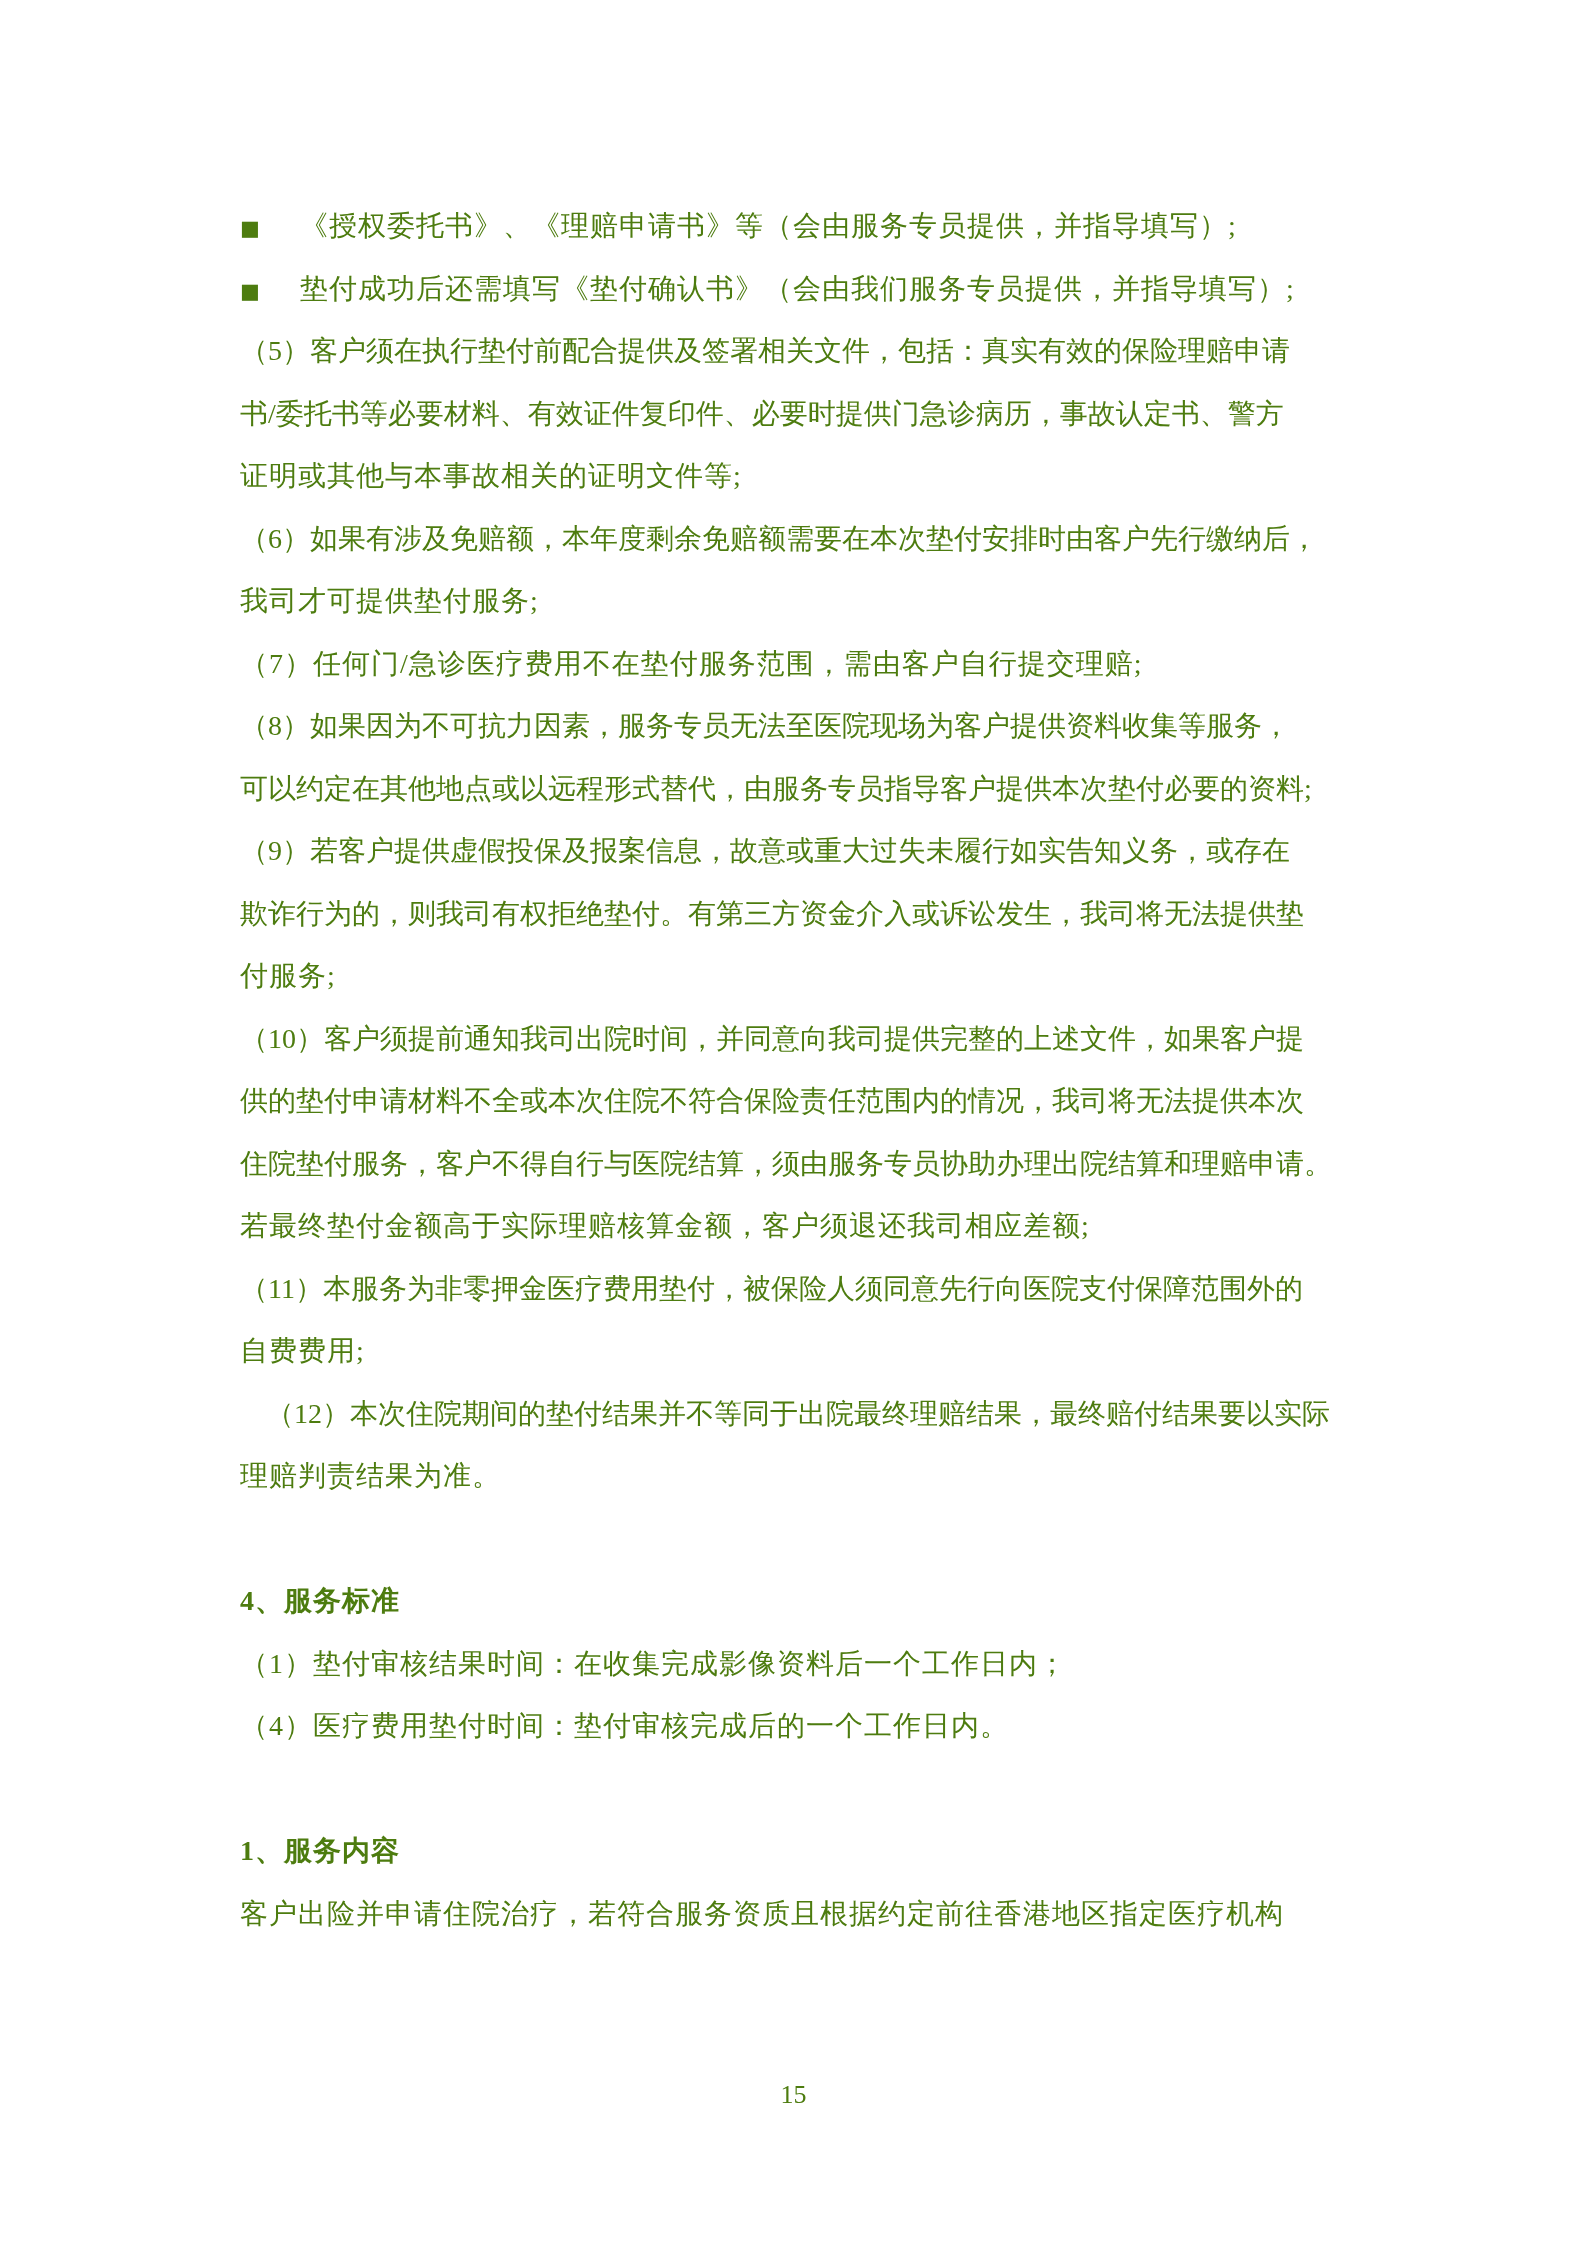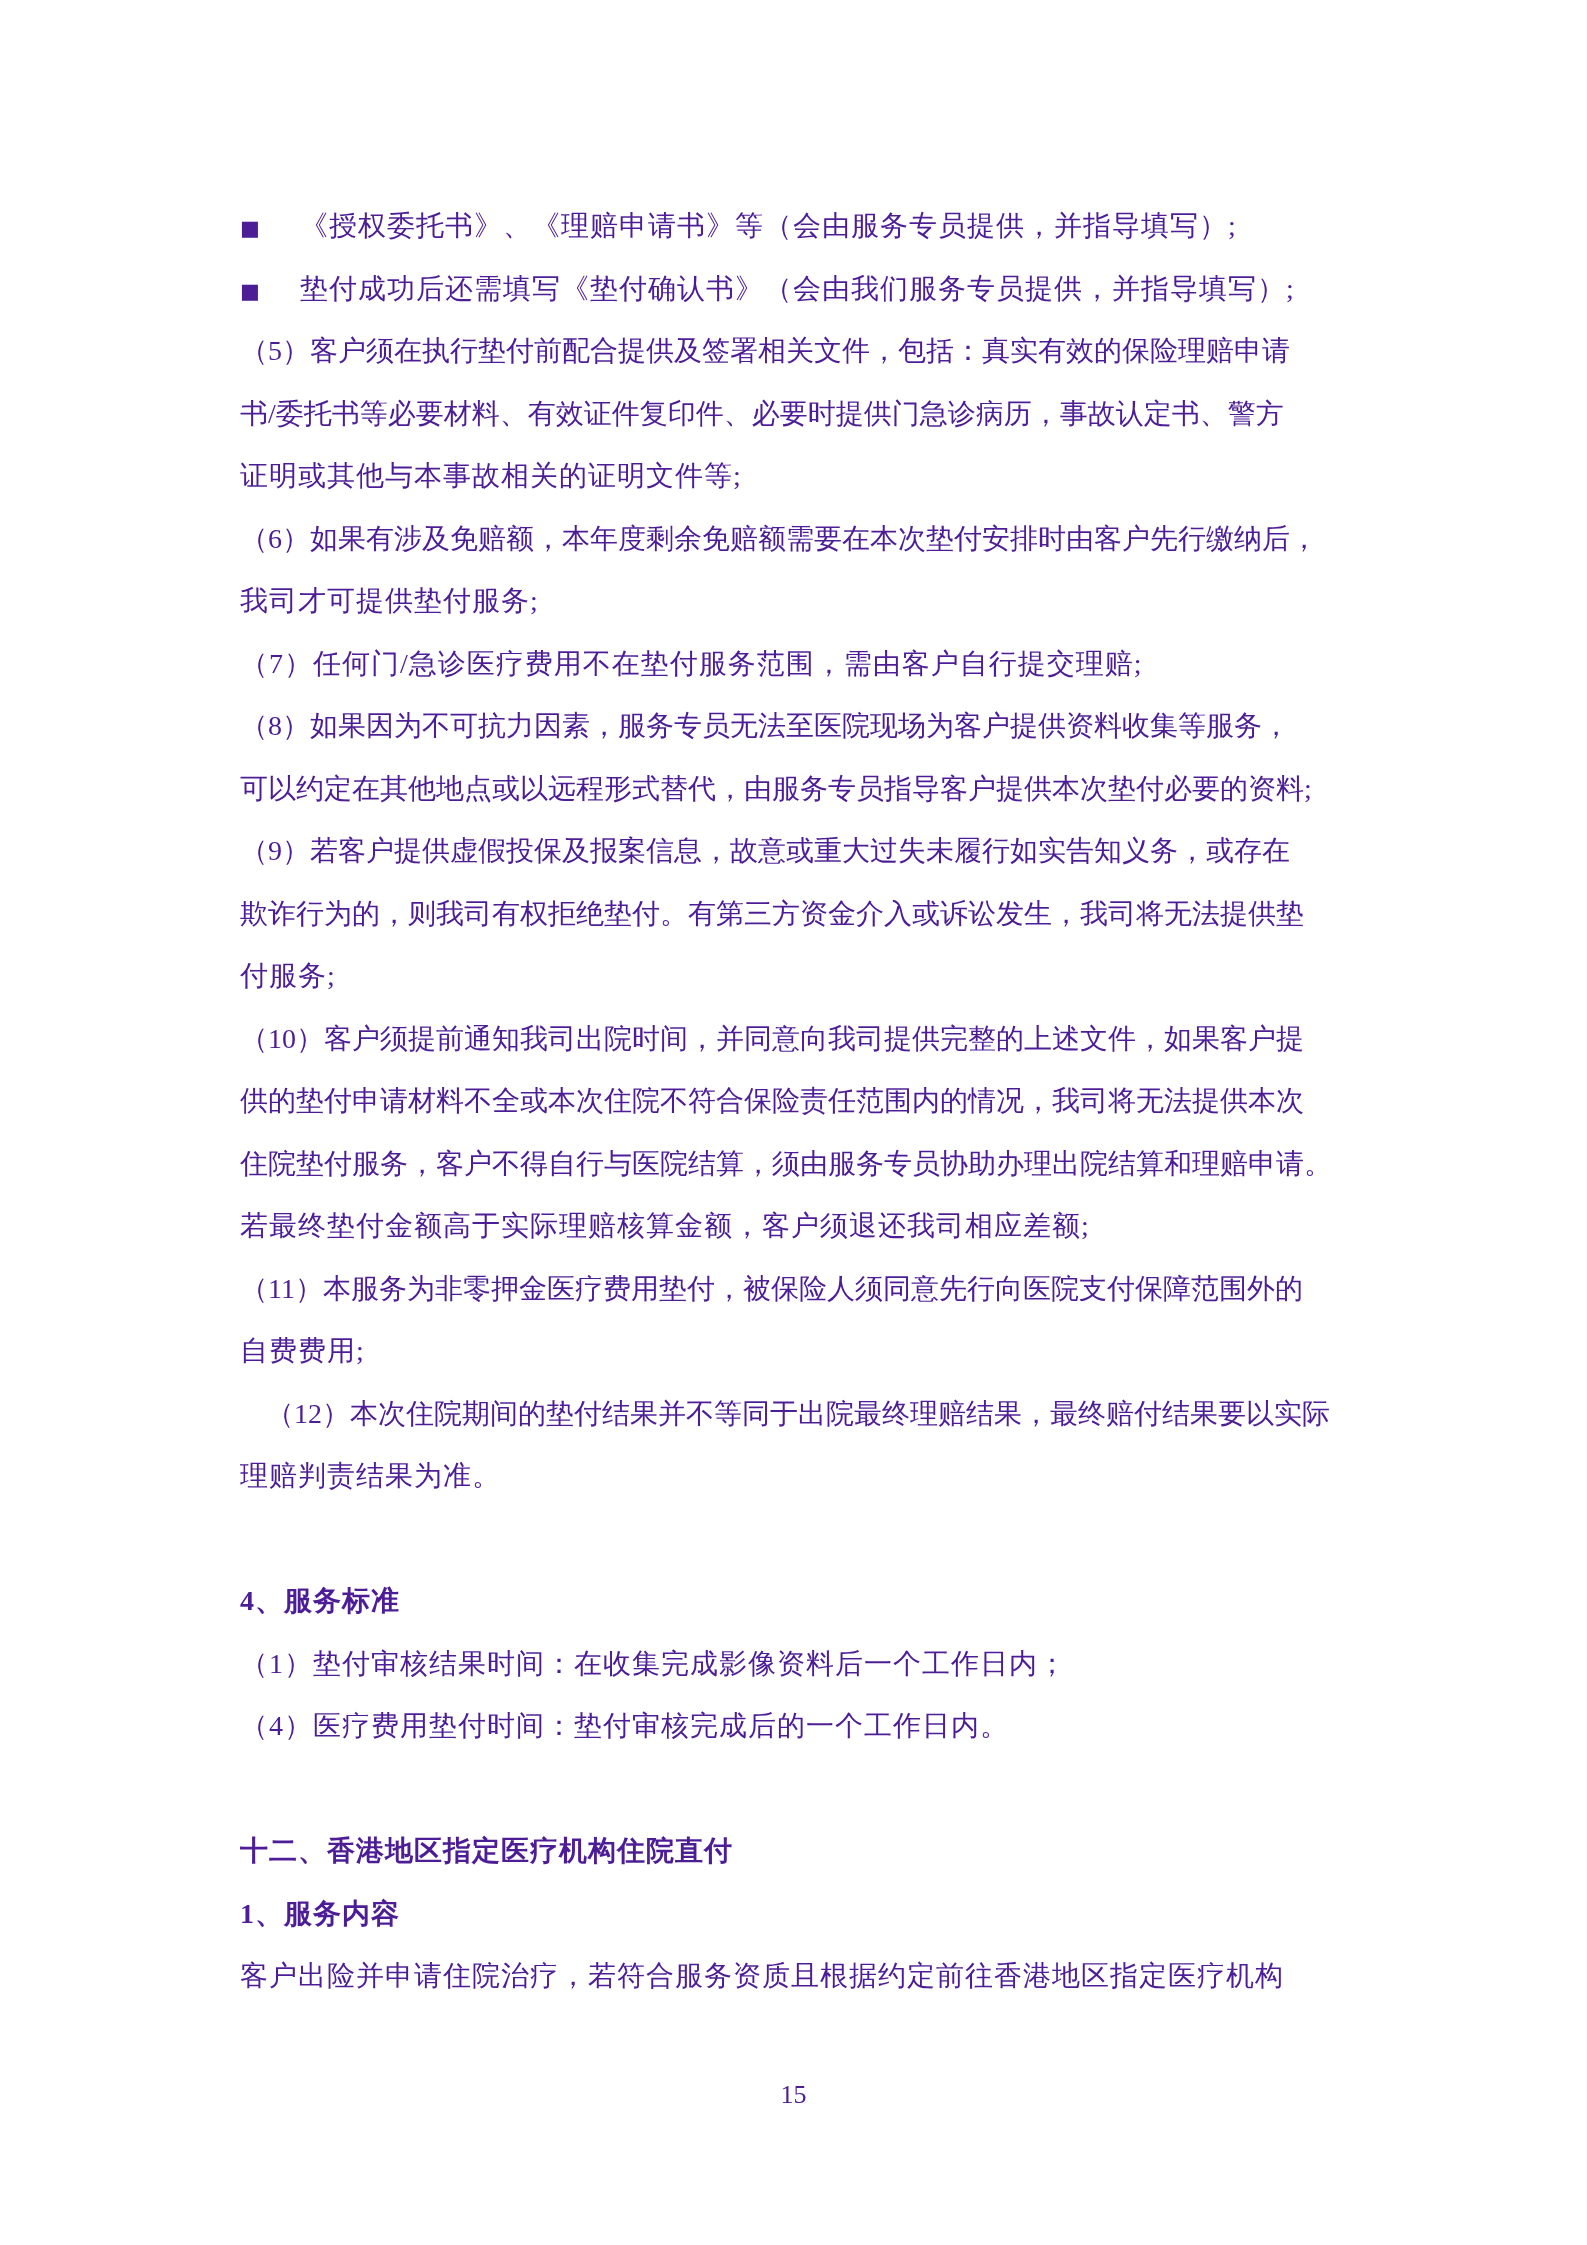--- a/index.html
+++ b/index.html
@@ -6,21 +6,21 @@
     margin: 0;
     padding: 0;
     background: #ffffff;
   }
   .page {
     position: relative;
     width: 1587px;
     height: 2245px;
     background: #ffffff;
     font-family: "Liberation Serif", "DejaVu Serif", serif;
-    color: #4c1d95;
+    color: #4d7c0f;
     overflow: hidden;
   }
   .doc-body {
     position: absolute;
     left: 240px;
     top: 195px;
     width: 1106px;
   }
   .line {
     font-size: 28px;
@@ -77,18 +77,17 @@
       <div class="line plain">若最终垫付金额高于实际理赔核算金额，客户须退还我司相应差额;</div>
       <div class="line fill" style="letter-spacing: 0px;">（11）本服务为非零押金医疗费用垫付，被保险人须同意先行向医院支付保障范围外的</div>
       <div class="line plain">自费费用;</div>
       <div class="line fill" style="letter-spacing: 0px; margin-left: 26px;">（12）本次住院期间的垫付结果并不等同于出院最终理赔结果，最终赔付结果要以实际</div>
       <div class="line plain">理赔判责结果为准。</div>
       <div class="line spacer"></div>
       <div class="line heading">4、服务标准</div>
       <div class="line plain">（1）垫付审核结果时间：在收集完成影像资料后一个工作日内；</div>
       <div class="line plain">（4）医疗费用垫付时间：垫付审核完成后的一个工作日内。</div>
       <div class="line spacer"></div>
-      <div class="line heading">十二、香港地区指定医疗机构住院直付</div>
       <div class="line heading">1、服务内容</div>
       <div class="line plain">客户出险并申请住院治疗，若符合服务资质且根据约定前往香港地区指定医疗机构</div>
     </div>
   <div class="page-number">15</div>
 </div>
 
 </body></html>

